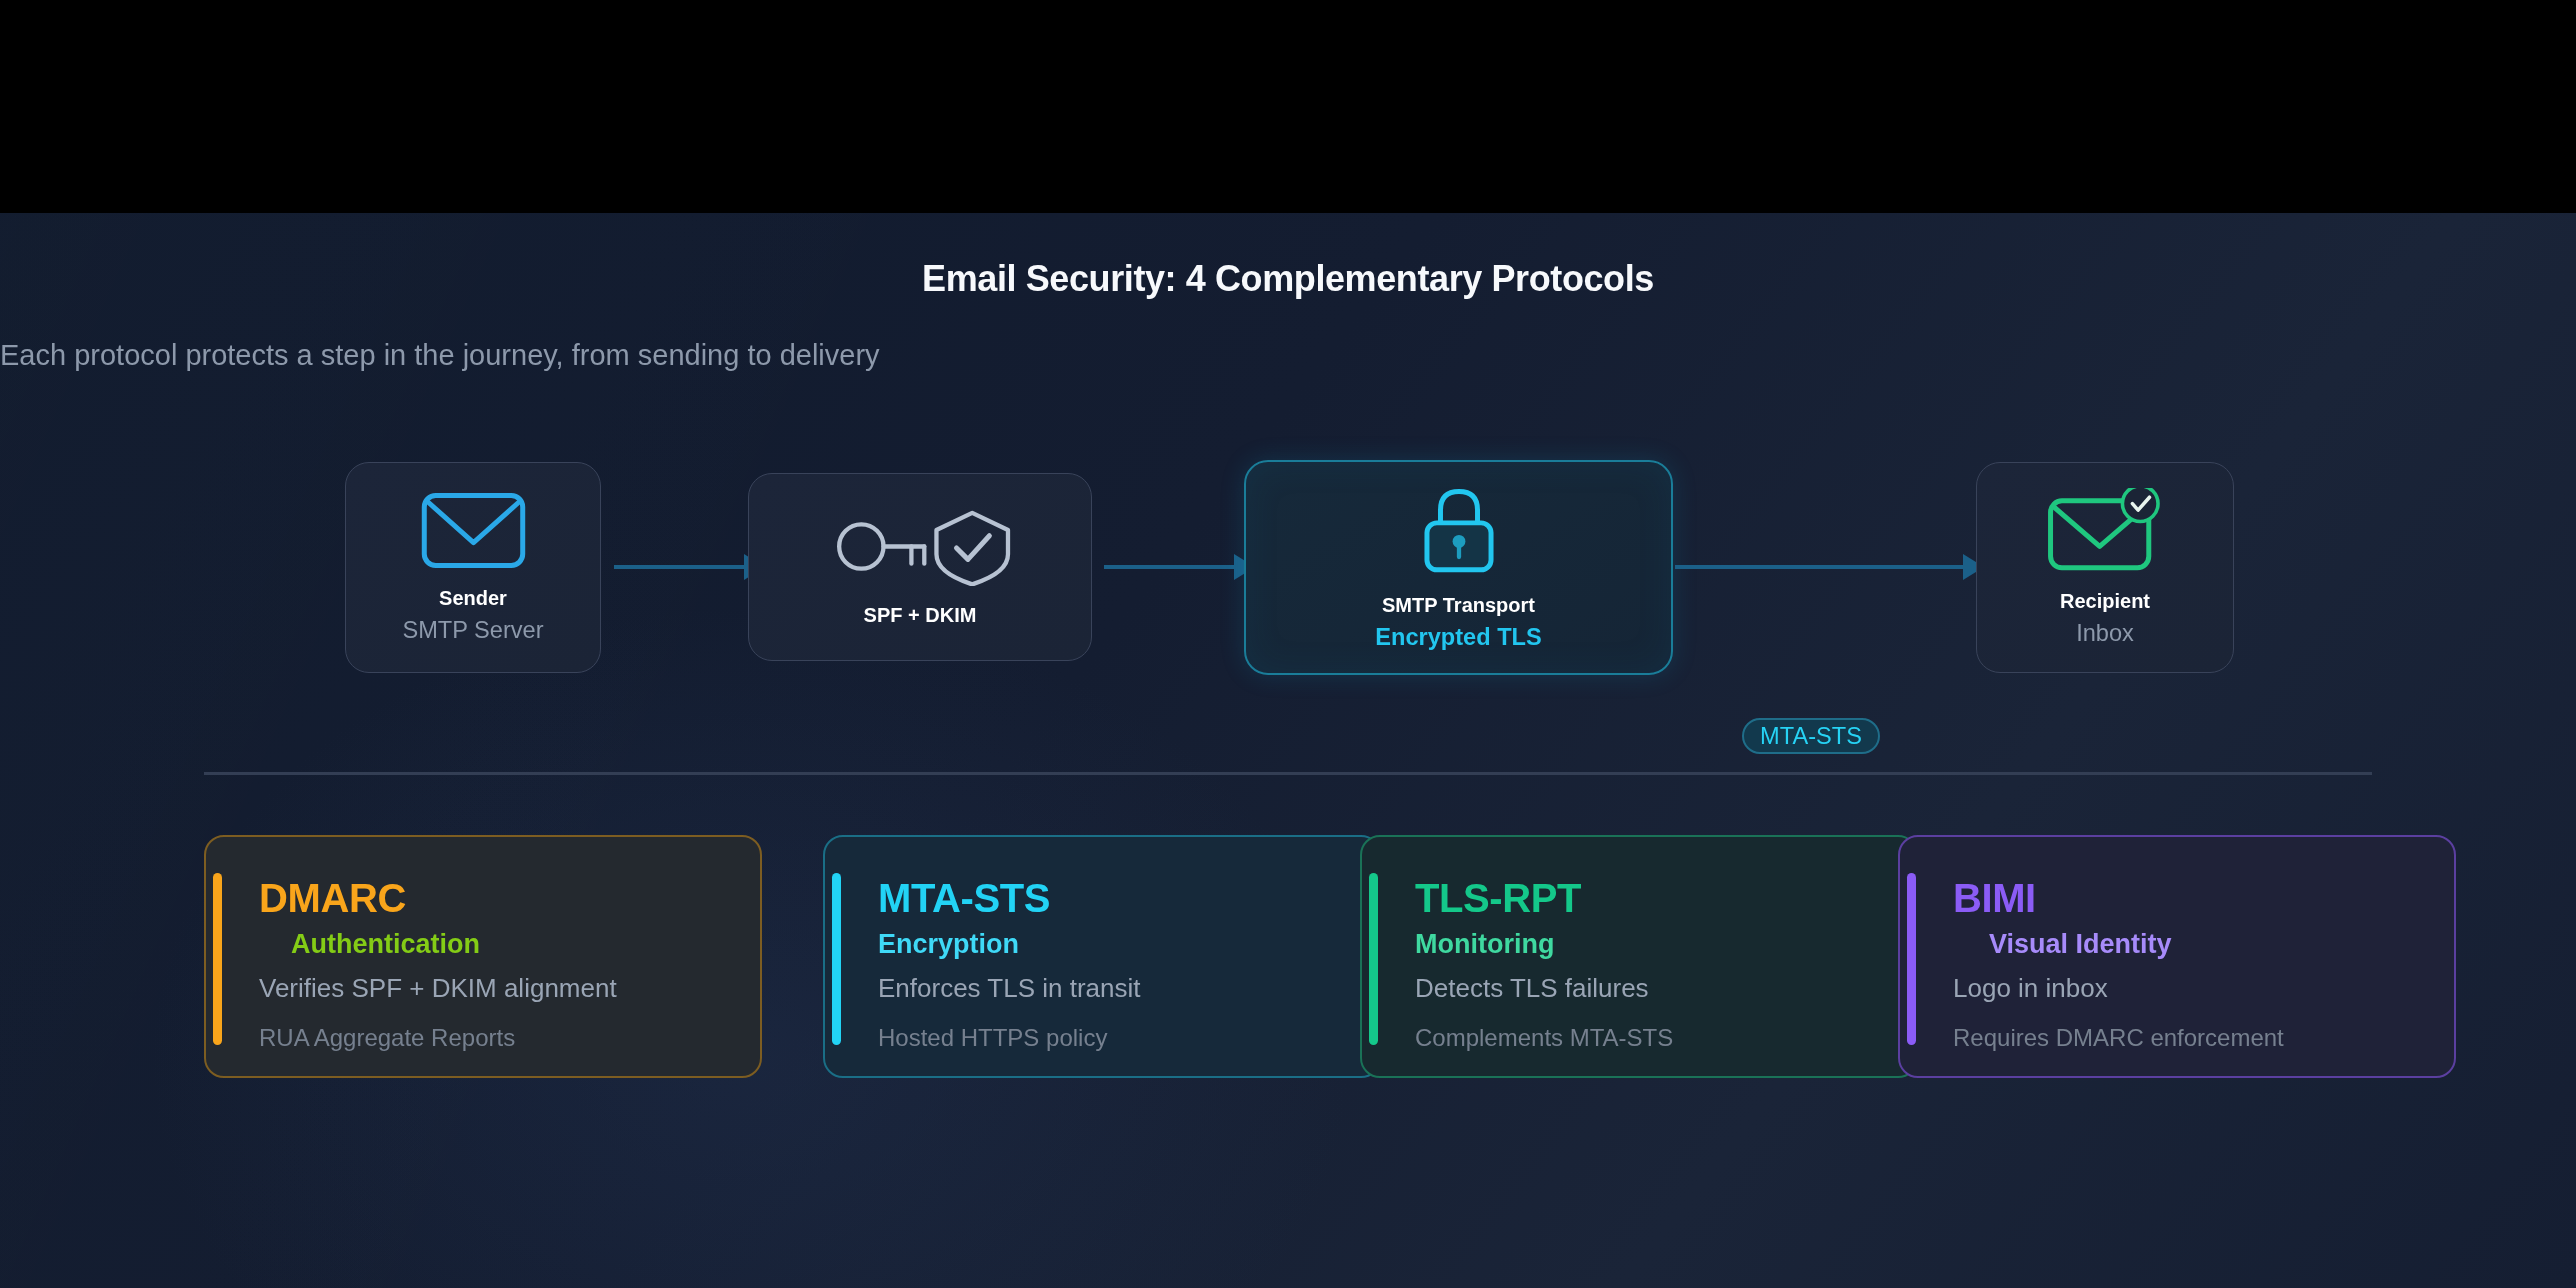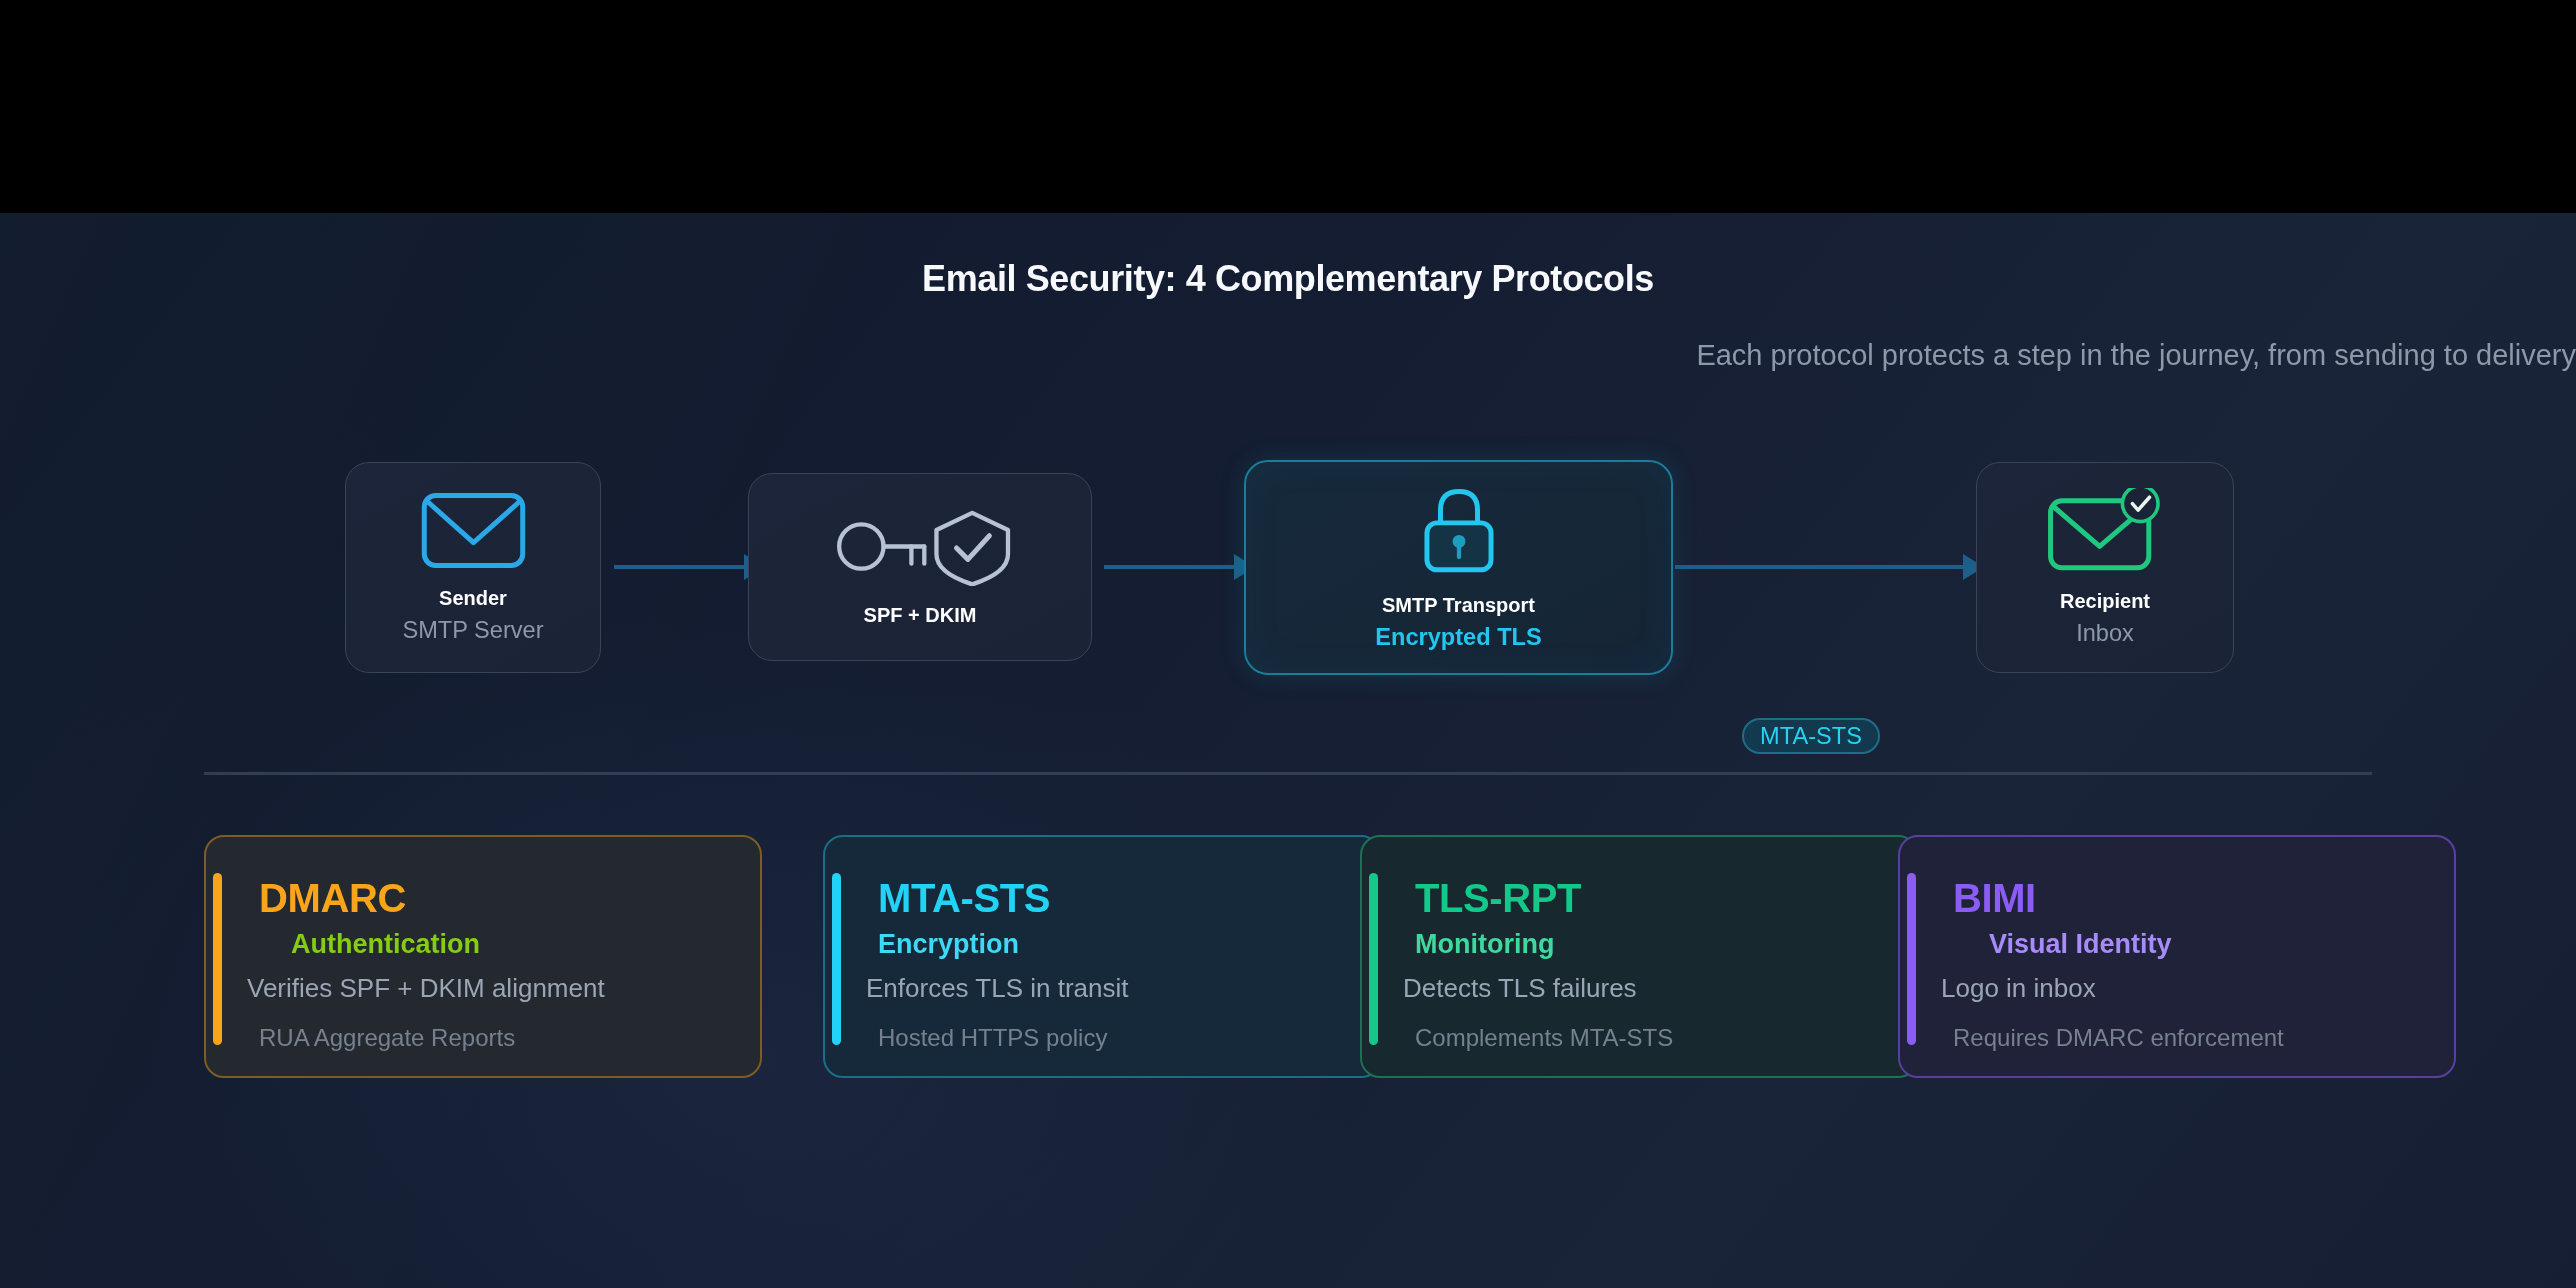--- a/index.html
+++ b/index.html
@@ -37,21 +37,21 @@
   #page-title {
     position:absolute; left:0; top:45px; width:2576px;
     text-align:center;
     font-size:36px; font-weight:bold;
     letter-spacing:-0.4px;
     color:#f7f9fc;
     font-stretch:condensed;
   }
   #page-subtitle {
     position:absolute; left:0; top:126px; width:2576px;
-    text-align:right;
+    text-align:left;
     font-size:29px; font-weight:normal;
     color:#8d99ab;
   }
 
   
   #flow { position:absolute; left:0; top:0; width:2576px; height:501px; }
 
   .flow-node {
     position:absolute;
     border-radius:24px;
@@ -120,21 +120,21 @@
   .card-title {
     position:absolute; left:53px; top:39px;
     font-size:40px; font-weight:bold; font-stretch:condensed;
     letter-spacing:-0.4px;
   }
   .card-subtitle {
     position:absolute; left:53px; top:92px;
     font-size:27px; font-weight:bold;
   }
   .card-desc {
-    position:absolute; left:41px; top:136px;
+    position:absolute; left:53px; top:136px;
     font-size:26px; color:#9aa5b5;
   }
   .card-note {
     position:absolute; left:53px; top:187px;
     font-size:24px; color:#76808f;
   }
 
   
   #legend { position:absolute; left:0; top:0; width:2576px; height:1075px; }
 </style>

